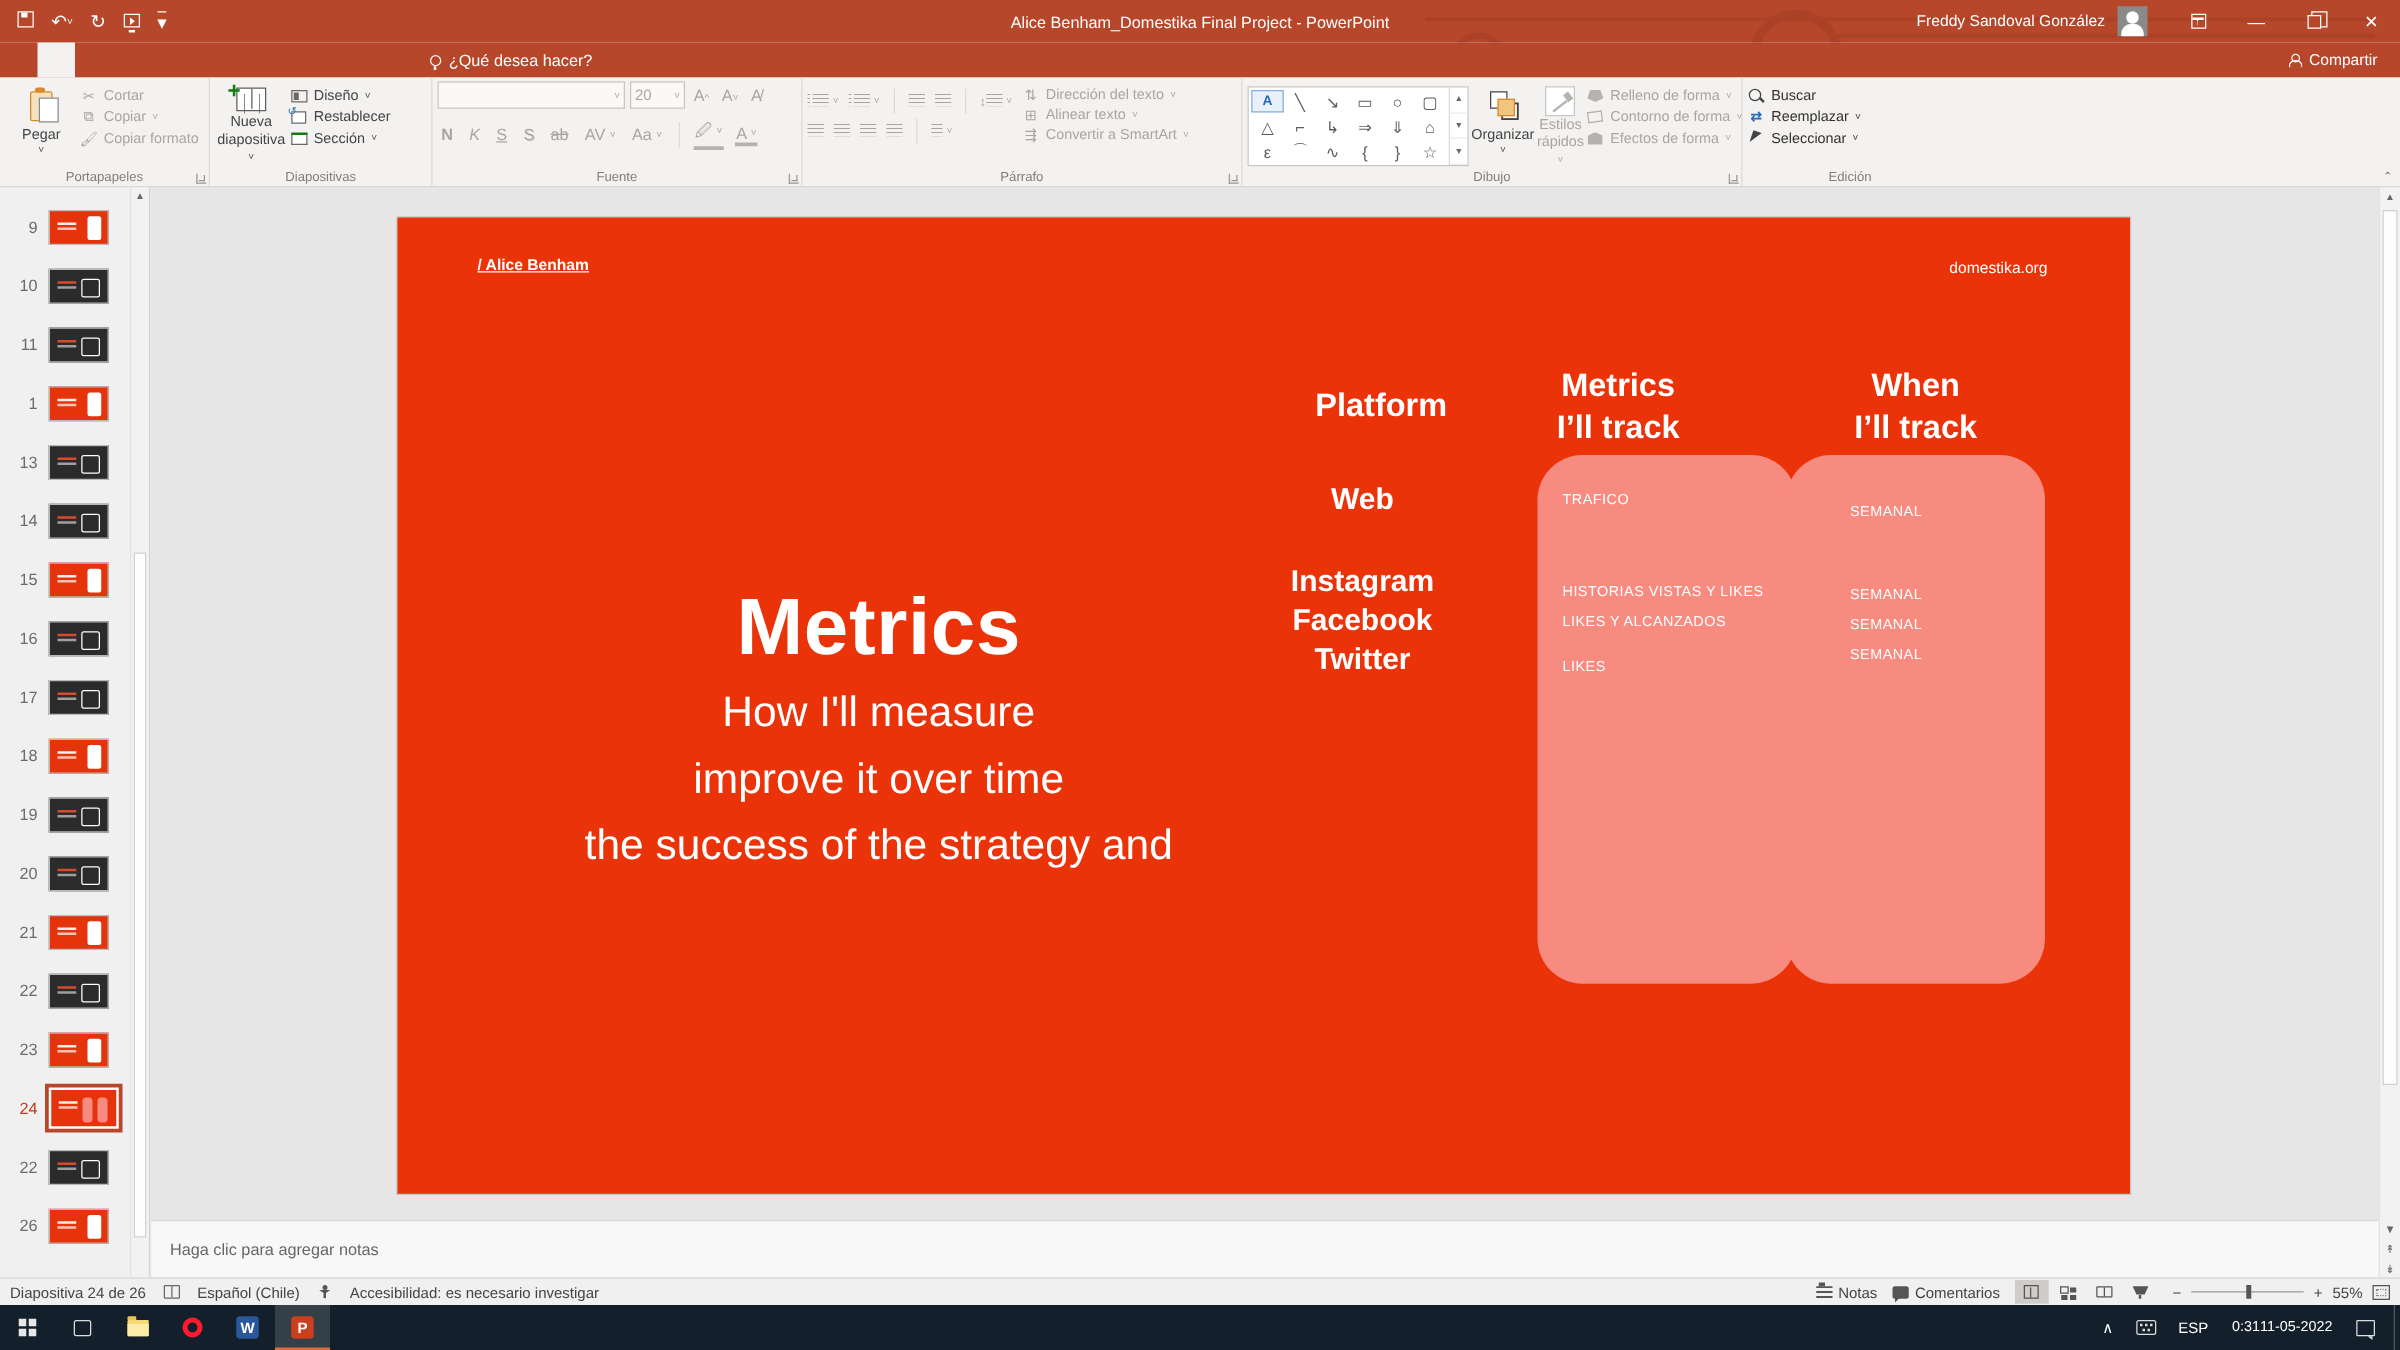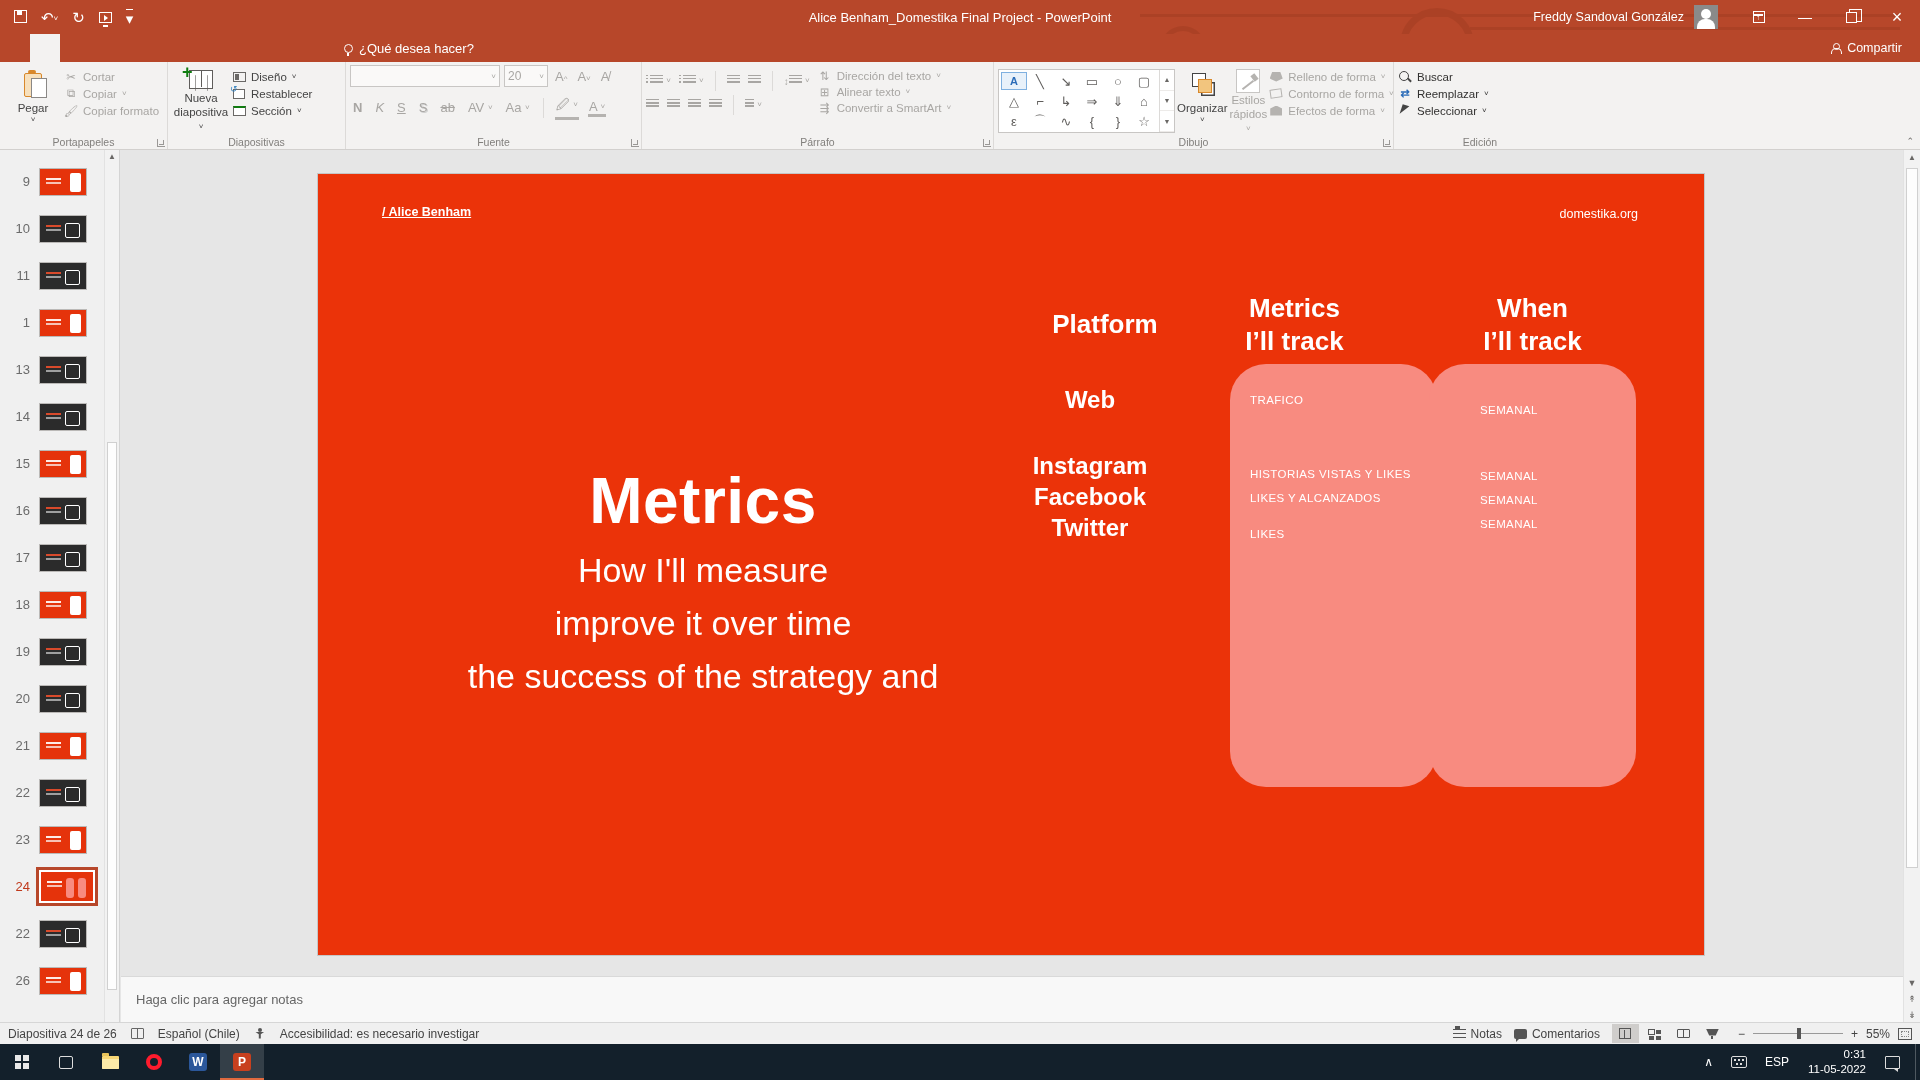--- a/index.html
+++ b/index.html
@@ -211,21 +211,21 @@
 .folder:after{content:"";position:absolute;left:0;top:3px;right:0;bottom:0;background:#FDEBA8;border-radius:0 0 1px 1px}
 .opera{width:16px;height:16px;border:4px solid #FF1B2D;border-radius:50%}
 .appletter{width:18px;height:18px;border-radius:3px;display:flex;align-items:center;justify-content:center;font-size:12px;font-weight:bold;color:#fff}
 .word{background:#2B579A}
 .ppt{background:#C8401E}
 .tb-ic.activeapp{background:rgba(255,255,255,.14);box-shadow:inset 0 -2px 0 #E06A3F}
 .tray{margin-left:auto;display:flex;align-items:center;gap:0}
 .tray .titem{padding:0 9px;font-size:12px;display:flex;align-items:center;height:36px}
 .kbd{width:16px;height:12px;border:1.5px solid #ddd;border-radius:2px;position:relative}
 .kbd:before{content:"";position:absolute;left:2px;top:2px;width:2px;height:2px;background:#ddd;box-shadow:4px 0 0 #ddd,8px 0 0 #ddd,2px 4px 0 #ddd,6px 4px 0 #ddd}
-.clock{display:flex;flex-direction:column;align-items:flex-end;justify-content:center;font-size:11.5px;line-height:1.3;padding:0 10px}
+.clock{display:flex;flex-direction:row;align-items:flex-end;justify-content:center;font-size:11.5px;line-height:1.3;padding:0 10px}
 .action{width:15px;height:13px;border:1.5px solid #ddd;position:relative;border-radius:1px}
 .action:after{content:"";position:absolute;right:1px;bottom:-4px;border-top:3px solid #ddd;border-left:4px solid transparent}
 .showdesk{width:5px;height:36px;border-left:1px solid rgba(255,255,255,.25);margin-left:6px}
 </style>
 </head>
 <body>
 
 <div class="app">
 
   <div class="titlebar">

